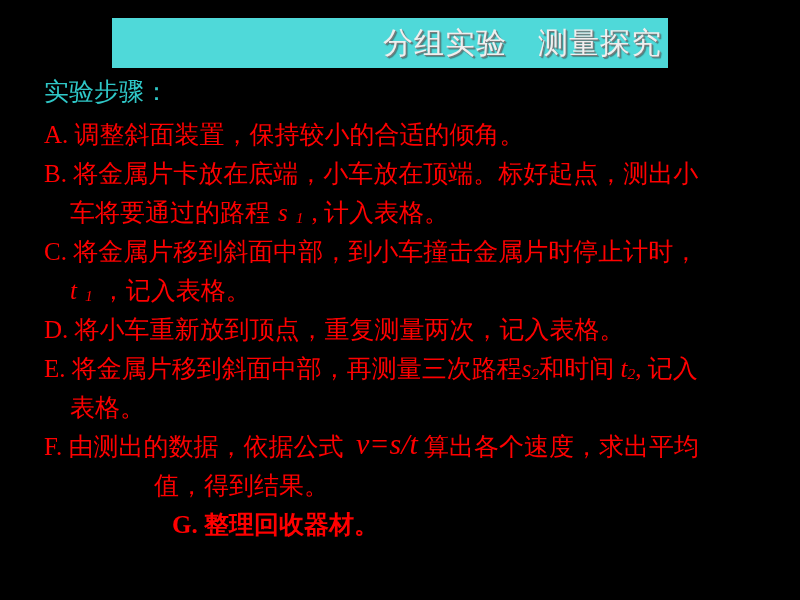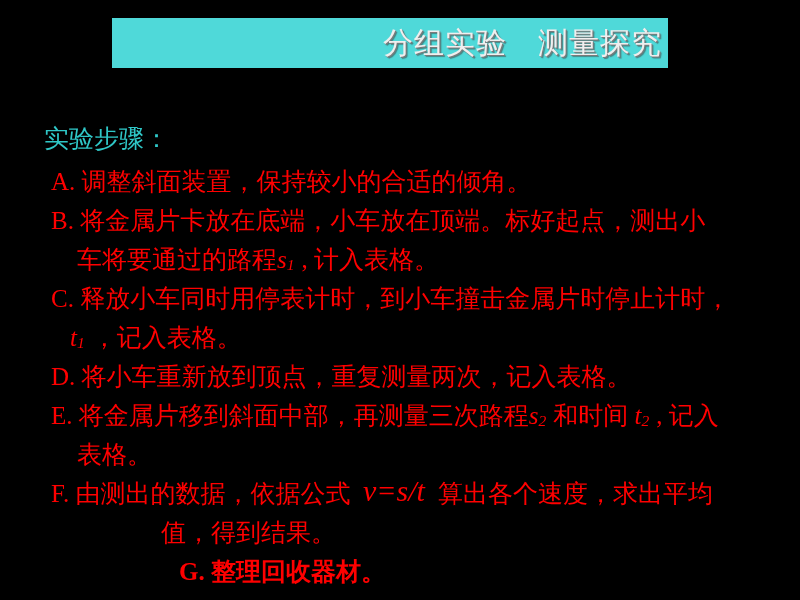--- a/index.html
+++ b/index.html
@@ -62,47 +62,46 @@
     margin: 0;
     padding: 0;
   }
 
   .heading-line {
     color: #2FC7C7;
     font-size: 25px;
     height: 38px;
     display: flex;
     align-items: center;
-    margin-top: 47px;
   }
 
   .step-line {
     color: #FF0000;
     font-size: 25px;
     height: 37px;
     display: flex;
     align-items: flex-end;
     padding-bottom: 2px;
   }
 
   .step-line.cont {
     padding-left: 26px;
+    gap: 8px;
   }
   .step-line.cont-2 {
     padding-left: 110px;
     align-items: flex-end;
   }
   .step-line.cont-3 {
     padding-left: 128px;
     font-weight: bold;
   }
 
   .lbl {
     font-family: "Liberation Serif", "DejaVu Serif", serif;
-    margin-left: 7px;
   }
 
   
   i.var {
     font-style: italic;
     font-family: "Liberation Serif", "DejaVu Serif", serif;
   }
   sub.sb {
     font-size: 0.62em;
     vertical-align: -0.28em;
@@ -122,21 +121,21 @@
   <div id="title-bar">
     <span id="title-text">分组实验　测量探究</span>
   </div>
 
   <div id="body-block">
     <div class="line heading-line">实验步骤：</div>
     <div id="steps-container">
         <div class="line step-line"><span class="lbl">A. 调整斜面装置，保持较小的合适的倾角。</span></div>
         <div class="line step-line"><span class="lbl">B. 将金属片卡放在底端，小车放在顶端。标好起点，测出小</span></div>
         <div class="line step-line cont"><span class="lbl">车将要通过的路程</span><i class="var">s</i><sub class="sb">1</sub><span class="lbl">, 计入表格。</span></div>
-        <div class="line step-line"><span class="lbl">C. 释放小车同时用停表计时，到小车撞击金属片时停止计时，</span></div>
+        <div class="line step-line"><span class="lbl">C. 将金属片移到斜面中部，到小车撞击金属片时停止计时，</span></div>
         <div class="line step-line cont"><i class="var">t</i><sub class="sb">1</sub><span class="lbl">，记入表格。</span></div>
         <div class="line step-line"><span class="lbl">D. 将小车重新放到顶点，重复测量两次，记入表格。</span></div>
         <div class="line step-line"><span class="lbl">E. 将金属片移到斜面中部，再测量三次路程</span><i class="var">s</i><sub class="sb">2</sub><span class="lbl">和时间 </span><i class="var">t</i><sub class="sb">2</sub><span class="lbl">, 记入</span></div>
         <div class="line step-line cont"><span class="lbl">表格。</span></div>
         <div class="line step-line"><span class="lbl">F. 由测出的数据，依据公式  </span><span class="formula">v=s/t</span><span class="lbl"> 算出各个速度，求出平均</span></div>
         <div class="line step-line cont-2"><span class="lbl">值，得到结果。</span></div>
         <div class="line step-line cont-3"><span class="lbl">G. 整理回收器材。</span></div>
       </div>
   </div>
 

